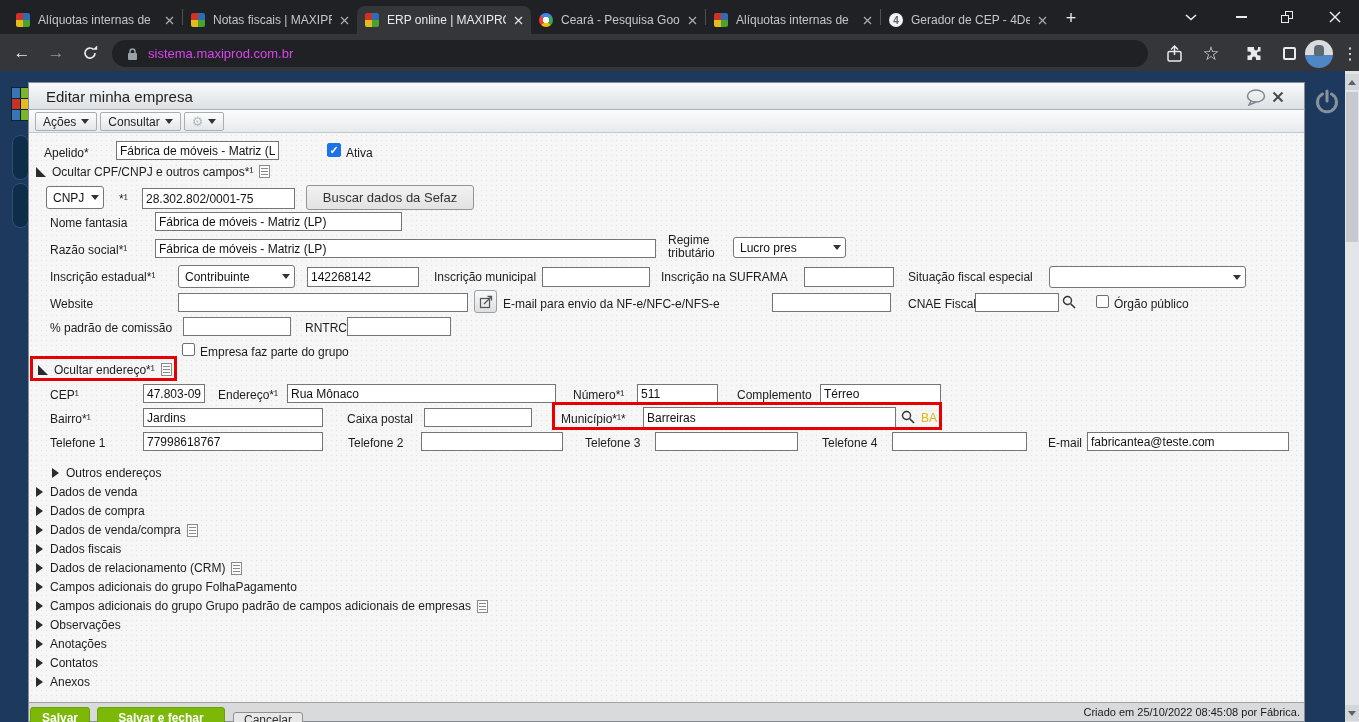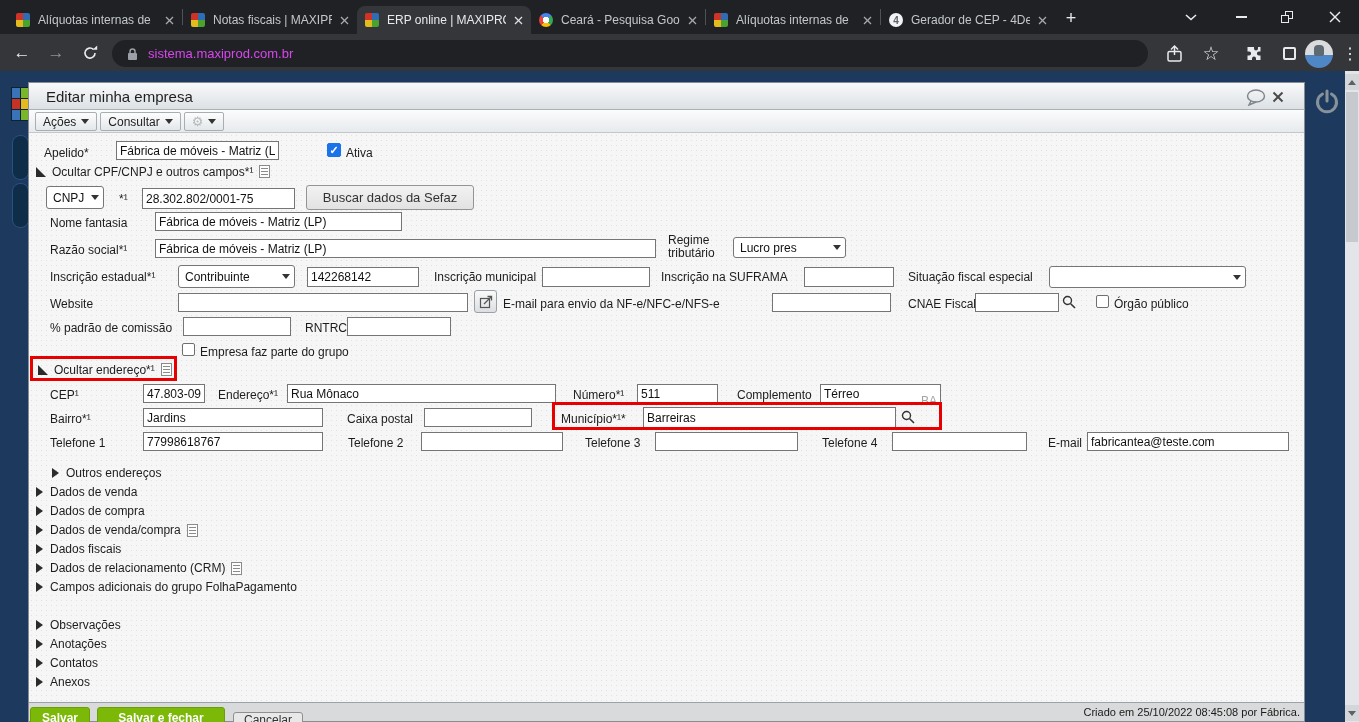--- a/index.html
+++ b/index.html
@@ -348,21 +348,21 @@
   <input class="fi" style="left: 424px; top: 408px; width: 108px;">
   <div class="redbox" style="left:552px;top:402px;width:390px;height:28px;"></div>
   <div class="lbl" style="left:561px;top:412px;">Município*¹*</div>
   <input class="fi" style="left: 643px; top: 407px; width: 253px; height: 21px;" value="Barreiras">
   <div class="abs" style="left:901px;top:410px;">
     <svg width="14" height="14">
         <circle cx="5.5" cy="5.5" r="4" fill="none" stroke="#333" stroke-width="1.4"></circle>
         <line x1="8.7" y1="8.7" x2="13" y2="13" stroke="#333" stroke-width="1.6"></line>
       </svg>
   </div>
-  <div class="lbl" style="left:921px;top:394px;color:#a3a3a3;">BA</div>
+  <div class="lbl" style="left:921px;top:411px;color:#eab308;">BA</div>
 
   <div class="lbl" style="left:50px;top:436px;">Telefone 1</div>
   <input class="fi" style="left: 143px; top: 432px; width: 180px;" value="77998618767">
   <div class="lbl" style="left:348px;top:436px;">Telefone 2</div>
   <input class="fi" style="left: 421px; top: 432px; width: 142px;">
   <div class="lbl" style="left:585px;top:436px;">Telefone 3</div>
   <input class="fi" style="left: 655px; top: 432px; width: 143px;">
   <div class="lbl" style="left:822px;top:436px;">Telefone 4</div>
   <input class="fi" style="left: 892px; top: 432px; width: 135px;">
   <div class="lbl" style="left:1048px;top:436px;">E-mail</div>
@@ -415,20 +415,32 @@
         <line x1="2" y1="6.5" x2="9" y2="6.5" stroke="#8a8a8a"></line>
         <line x1="2" y1="9.5" x2="9" y2="9.5" stroke="#8a8a8a"></line>
       </svg>
   </div>
   <div class="crow" style="left:36px;top:580px;">
     <svg width="8" height="10">
         <polygon points="0,0 0,10 7,5" fill="#2b2b2b"></polygon>
       </svg>
     <span>Campos adicionais do grupo FolhaPagamento</span>
   </div>
+  <div class="crow" style="left:36px;top:599px;">
+    <svg width="8" height="10">
+        <polygon points="0,0 0,10 7,5" fill="#2b2b2b"></polygon>
+      </svg>
+    <span>Campos adicionais do grupo Grupo padrão de campos adicionais de empresas</span>
+    <svg width="11" height="13">
+        <rect x="0.5" y="0.5" width="10" height="12" fill="#fdfdfd" stroke="#8a8a8a"></rect>
+        <line x1="2" y1="3.5" x2="9" y2="3.5" stroke="#8a8a8a"></line>
+        <line x1="2" y1="6.5" x2="9" y2="6.5" stroke="#8a8a8a"></line>
+        <line x1="2" y1="9.5" x2="9" y2="9.5" stroke="#8a8a8a"></line>
+      </svg>
+  </div>
   <div class="crow" style="left:36px;top:618px;">
     <svg width="8" height="10">
         <polygon points="0,0 0,10 7,5" fill="#2b2b2b"></polygon>
       </svg>
     <span>Observações</span>
   </div>
   <div class="crow" style="left:36px;top:637px;">
     <svg width="8" height="10">
         <polygon points="0,0 0,10 7,5" fill="#2b2b2b"></polygon>
       </svg>

